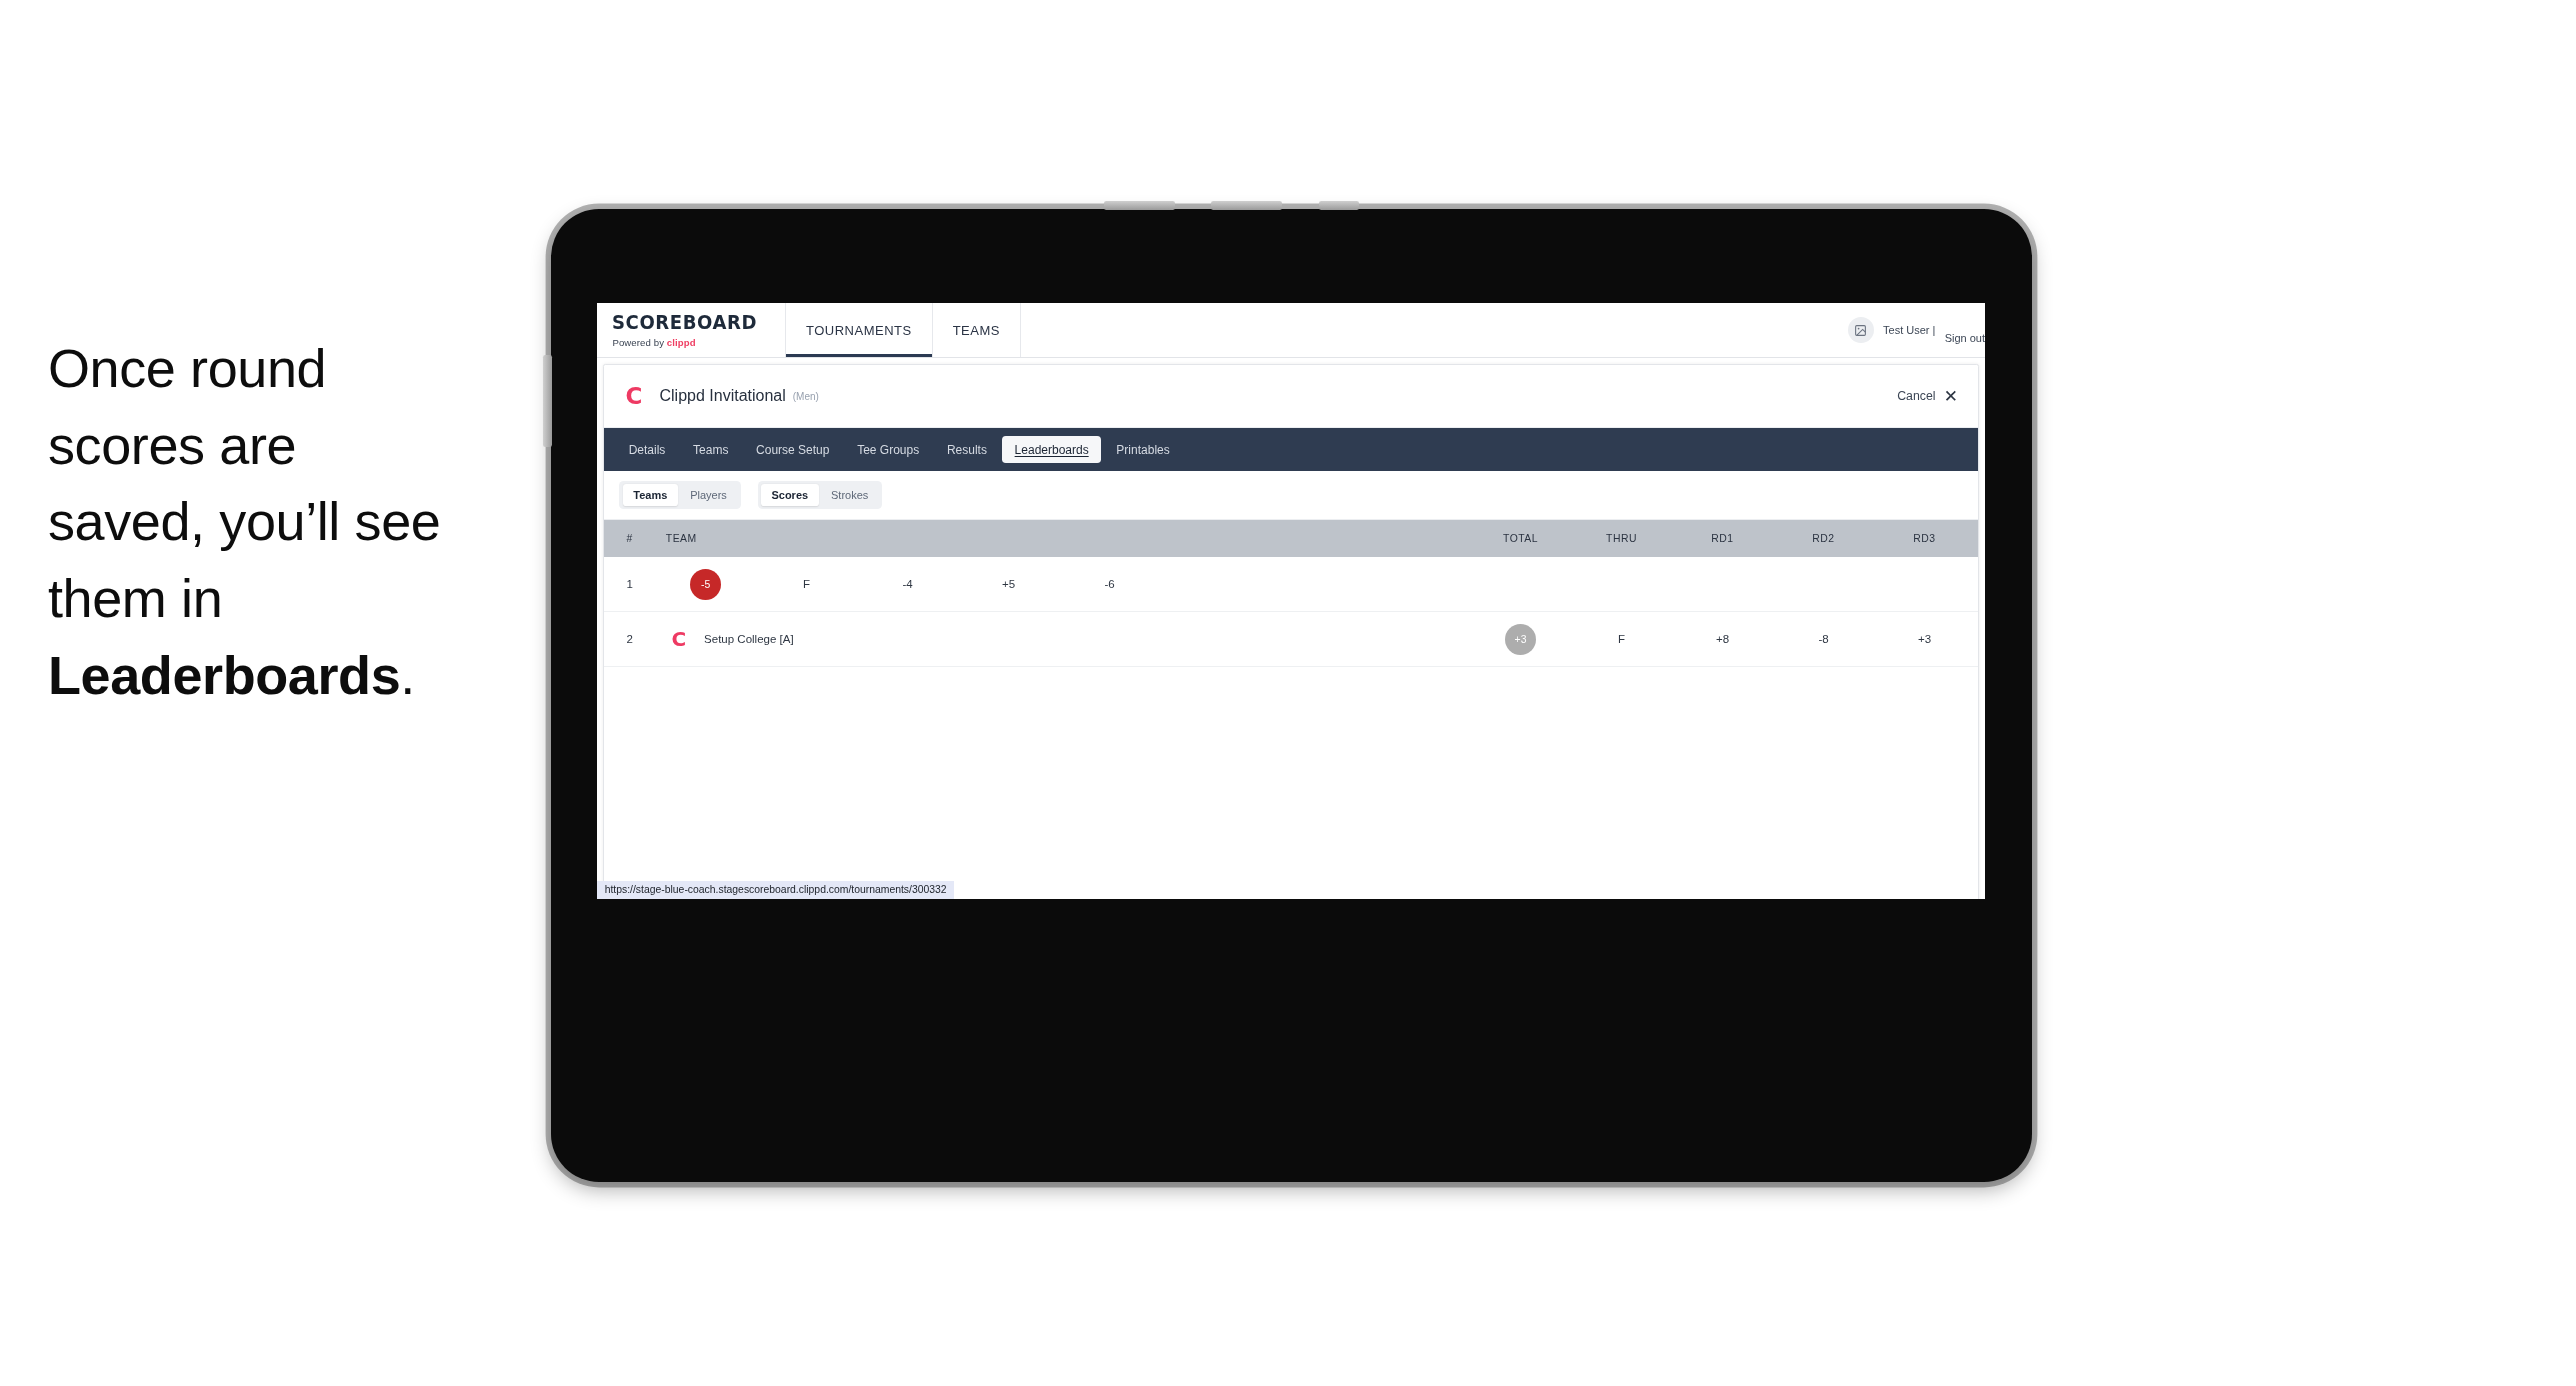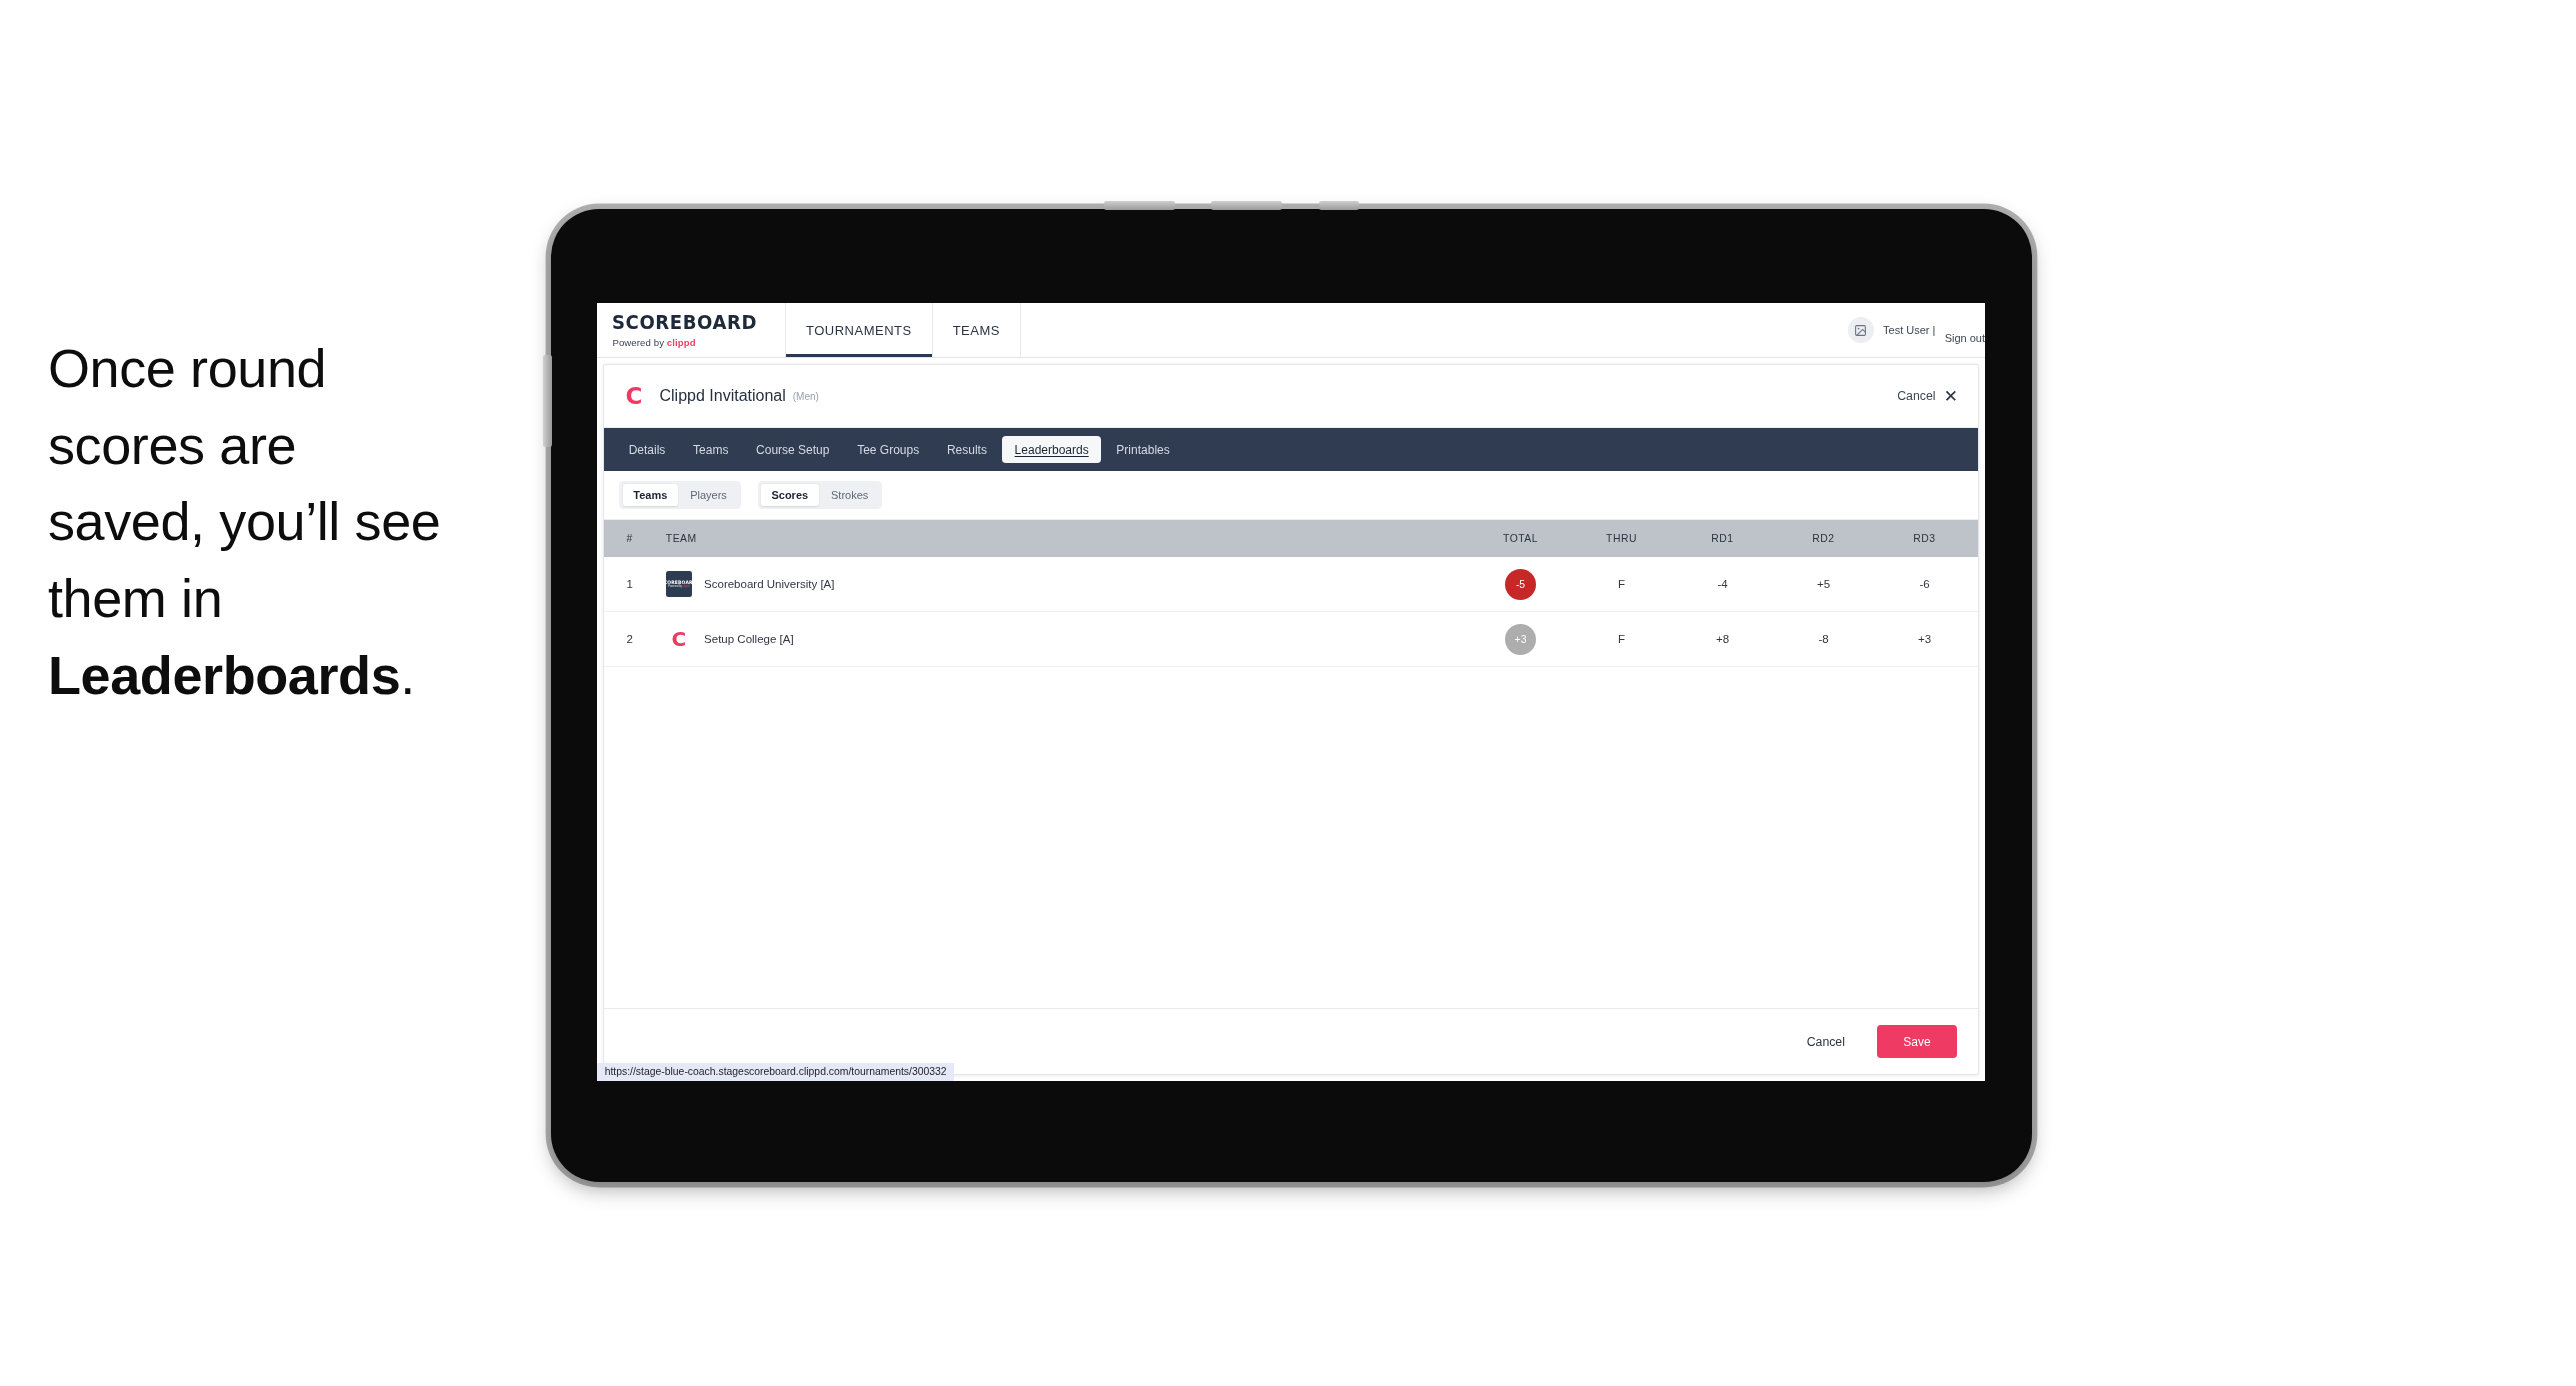--- a/index.html
+++ b/index.html
@@ -56,21 +56,21 @@
   .lens-main { left: 48px; top: 507px; width: 34px; height: 23px; background:#050505; }
   .lens-dot  { left: 61px; top: 551px; width: 7px;  height: 7px;  background:#1a1a1a; }
   .lens-blue { left: 55px; top: 577px; width: 18.4px; height: 14px;
                background: radial-gradient(circle at 40% 35%, #3b6fb8 0%, #12243f 70%); }
   .lens-btm  { left: 49px; top: 608px; width: 31px; height: 23px; background:#050505; }
 
   
   #screen {
     position: absolute;
     left: 46px; top: 94px;
-    width: 1388px; height: 778px;
+    width: 1388px; height: 596px;
     background: #ffffff;
     overflow: hidden;
   }
 
   
   #app-header {
     position: relative;
     height: 55px;
     background: #ffffff;
     border-bottom: 0.8px solid #e2e4e8;
@@ -397,27 +397,20 @@
             <div class="cell c-team">TEAM</div>
             <div class="cell c-total">TOTAL</div>
             <div class="cell c-thru">THRU</div>
             <div class="cell c-rd">RD1</div>
             <div class="cell c-rd">RD2</div>
             <div class="cell c-rd">RD3</div>
           </div>
 
           <div class="trow tbody-row">
             <div class="cell c-rank">1</div>
-            <div class="cell c-team">
-              <div class="team-logo-sq">
-                <div class="lw">SCOREBOARD</div>
-                <div class="lp"><span>Powered by </span><i>clippd</i></div>
-              </div>
-              <span>Scoreboard University [A]</span>
-            </div>
             <div class="cell c-total">
               <span class="badge red">-5</span>
             </div>
             <div class="cell c-thru">F</div>
             <div class="cell c-rd">-4</div>
             <div class="cell c-rd">+5</div>
             <div class="cell c-rd">-6</div>
           </div>
 
           <div class="trow tbody-row">

